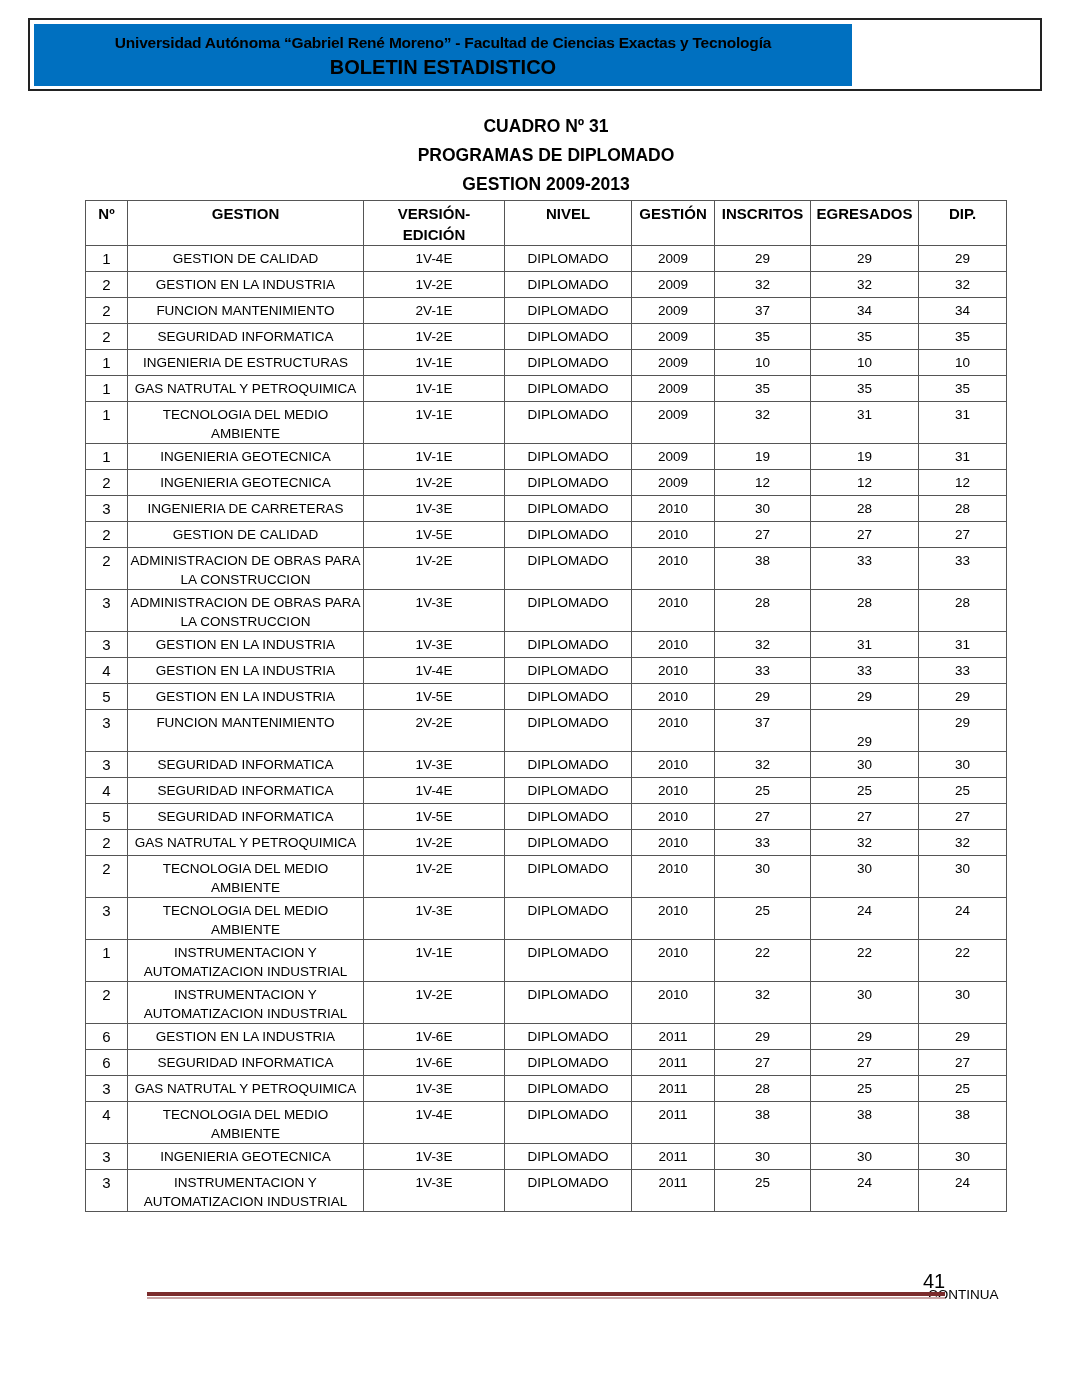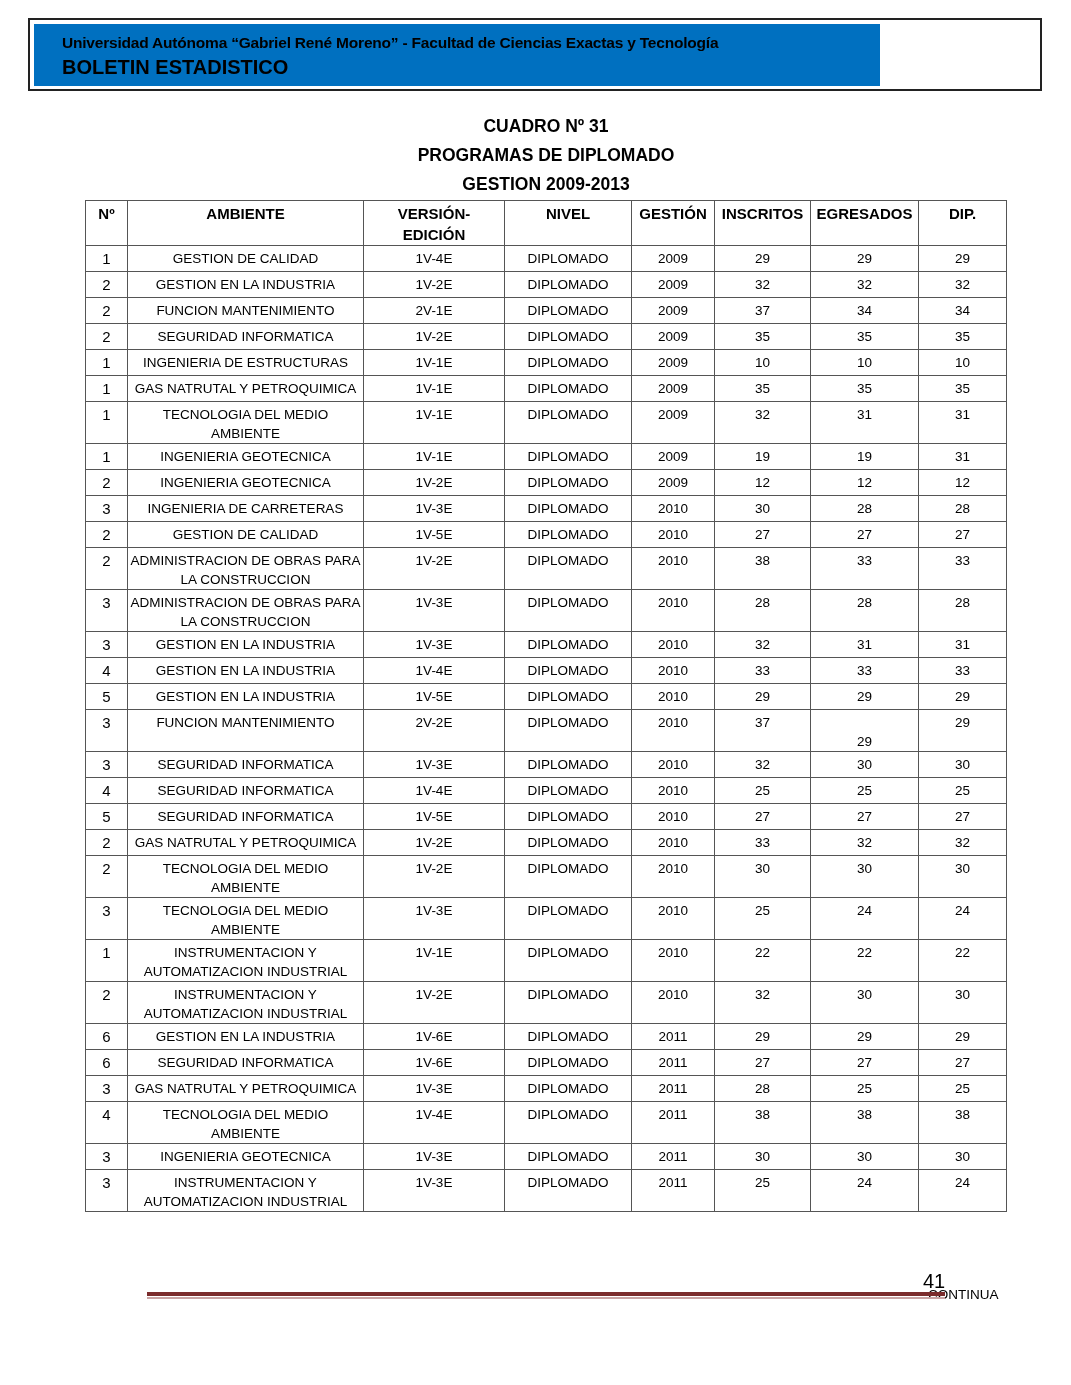--- a/index.html
+++ b/index.html
@@ -1,18 +1,18 @@
 <!DOCTYPE html>
 <html><head>
 <meta charset="utf-8">
 <style>
   html, body { margin: 0; padding: 0; background: #ffffff; }
   body { width: 1071px; height: 1385px; position: relative; font-family: "Liberation Sans", sans-serif; color: #000; }
   .hdr { position: absolute; left: 28px; top: 18px; width: 1014px; height: 73px; border: 2px solid #222; box-sizing: border-box; background: #fff; }
-  .hdr-blue { position: absolute; left: 4px; top: 4px; width: 818px; height: 62px; background: #0070c0; text-align: left; padding-left: 28px; }
+  .hdr-blue { position: absolute; left: 4px; top: 4px; width: 818px; height: 62px; background: #0070c0; text-align: center; }
   .hdr-red { position: absolute; left: 826px; top: 4px; width: 182px; height: 62px; background: #c0504d; display: flex; align-items: center; justify-content: center; }
   .hdr-line1 { font-weight: bold; font-size: 15.5px; margin-top: 10px; letter-spacing: -0.2px; font-family: "Liberation Sans", sans-serif; }
   .hdr-line2 { font-weight: bold; font-size: 20px; margin-top: 4px; }
   .hdr-year { font-weight: bold; font-size: 27px; }
   .titles { position: absolute; left: 0; top: 112px; width: 1092px; text-align: center; font-family: "Liberation Sans", sans-serif; }
   .titles div { font-weight: bold; font-size: 17.5px; height: 29px; line-height: 29px; }
   table { position: absolute; left: 85px; top: 200px; border-collapse: collapse; font-family: "Liberation Sans", sans-serif; font-size: 13.5px; }
   th, td { border: 1px solid #555; text-align: center; vertical-align: top; padding: 0; }
   th { font-weight: bold; font-size: 15px; padding-top: 2px; line-height: 21px; height: 41px; }
   td { height: 26px; line-height: 19px; padding-top: 3px; box-sizing: border-box; }
@@ -39,21 +39,21 @@
 <div class="titles">
   <div>CUADRO Nº 31</div>
   <div>PROGRAMAS DE DIPLOMADO</div>
   <div>GESTION  2009-2013</div>
 </div>
 
 <table>
   <thead>
     <tr>
       <th class="c0">Nº</th>
-      <th class="c1">AMBIENTE</th>
+      <th class="c1">GESTION</th>
       <th class="c2">
         <span>VERSIÓN-</span><br>
         <span>EDICIÓN</span>
       </th>
       <th class="c3">NIVEL</th>
       <th class="c4">GESTIÓN</th>
       <th class="c5">INSCRITOS</th>
       <th class="c6">EGRESADOS</th>
       <th class="c7">DIP.</th>
     </tr>

